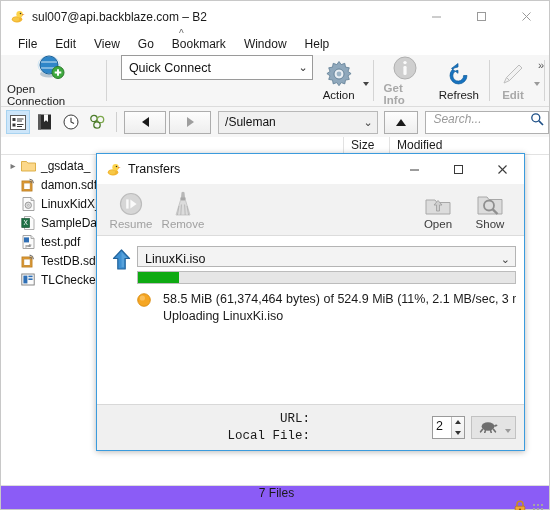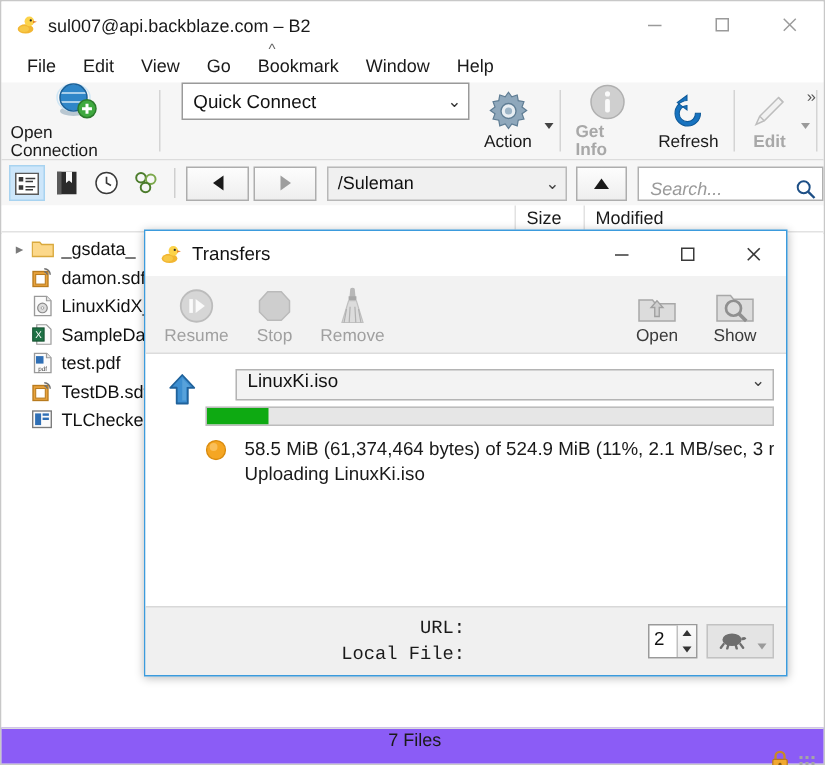--- a/index.html
+++ b/index.html
@@ -111,21 +111,21 @@
   .path-caret { margin-left: auto; color: #444; font-size: 11px; }
   .up-btn {
     width: 38px; height: 23px; margin-right: 7px;
     background: linear-gradient(#fdfdfd,#eeeeee);
     border: 1px solid #adadad;
     display: flex; align-items: center; justify-content: center;
   }
   .searchbox {
     width: 135px; height: 23px;
     background: #fff; border: 1px solid #b0b0b0;
-    display: flex; align-items: flex-end; padding: 0 4px 0 7px;
+    display: flex; align-items: flex-start; padding: 0 4px 0 7px;
   }
   .searchbox .ph { font-size: 12px; color: #9a9a9a; font-style: italic; }
   .search-ico { margin-left: auto; line-height: 0; }
   .nav-chevron {
     position: absolute; left: 178px; top: 28px;
     font-size: 10px; color: #666; line-height: 1;
   }
 
   
   .listhead {
@@ -204,22 +204,22 @@
   .dlg-body {
     flex: 1; background: #ffffff; position: relative; overflow: hidden;
   }
   .transfer-item {
     display: flex; padding: 10px 8px 0 8px;
   }
   .ti-arrow { width: 32px; flex: none; display: flex; justify-content: center; padding-top: 3px; }
   .ti-main { flex: 1; min-width: 0; }
   .ti-combo {
     height: 21px; background: #f3f3f3; border: 1px solid #b4b4b4;
-    display: flex; align-items: flex-start; padding: 0 5px 0 7px;
-    font-size: 12.5px; color: #111; margin-left: 20px;
+    display: flex; align-items: flex-end; padding: 0 5px 0 7px;
+    font-size: 12.5px; color: #111;
   }
   .ti-combo .c { margin-left: auto; color: #444; font-size: 11px; }
   .ti-progress {
     height: 13px; margin-top: 4px;
     background: #e6e6e6; border: 1px solid #bcbcbc;
     position: relative; overflow: hidden;
   }
   .ti-progress .bar { height: 100%; background: #0eaa12; }
   .ti-status { display: flex; margin-top: 7px; }
   .ti-dot { width: 26px; flex: none; padding-top: 2px; line-height: 0; }
@@ -610,28 +610,20 @@
           <svg width="26" height="26" viewBox="0 0 26 26">
             <circle cx="13" cy="13" r="10.5" fill="#d6d6d6" stroke="#bcbcbc" stroke-width="1.2"></circle>
             <rect x="8.2" y="8.4" width="2.4" height="9.2" fill="#fafafa"></rect>
             <path d="M12.4 8.4 L18.6 13 L12.4 17.6 Z" fill="#fafafa"></path>
           </svg>
         </span>
         <span class="tb-label">Resume</span>
       </div>
 
 
-      <div class="tb-btn">
-        <span class="tb-icn">
-          <svg width="26" height="26" viewBox="0 0 26 26">
-            <polygon points="8.5,3.5 17.5,3.5 23,9.5 23,17 17.5,22.5 8.5,22.5 3,17 3,9.5" fill="#cecece" stroke="#bababa" stroke-width="1"></polygon>
-          </svg>
-        </span>
-        <span class="tb-label">Stop</span>
-      </div>
 
       <div class="tb-btn">
         <span class="tb-icn">
           <svg width="24" height="26" viewBox="0 0 24 26">
             <path d="M10.5 1.5 a2 2 0 0 1 3 0 L14 7 H10 Z" fill="#b8b8b8"></path>
             <rect x="9.4" y="6.5" width="5.2" height="3" fill="#a8a8a8"></rect>
             <path d="M9.4 9.5 L5 24 H19 L14.6 9.5 Z" fill="#dcdcdc" stroke="#c0c0c0" stroke-width="0.8"></path>
             <path d="M8 15 L6.4 24 M10.4 13.5 L9.8 24 M13.6 13.5 L14.2 24 M16 15 L17.6 24" stroke="#b0b0b0" stroke-width="0.8" fill="none"></path>
           </svg>
         </span>

